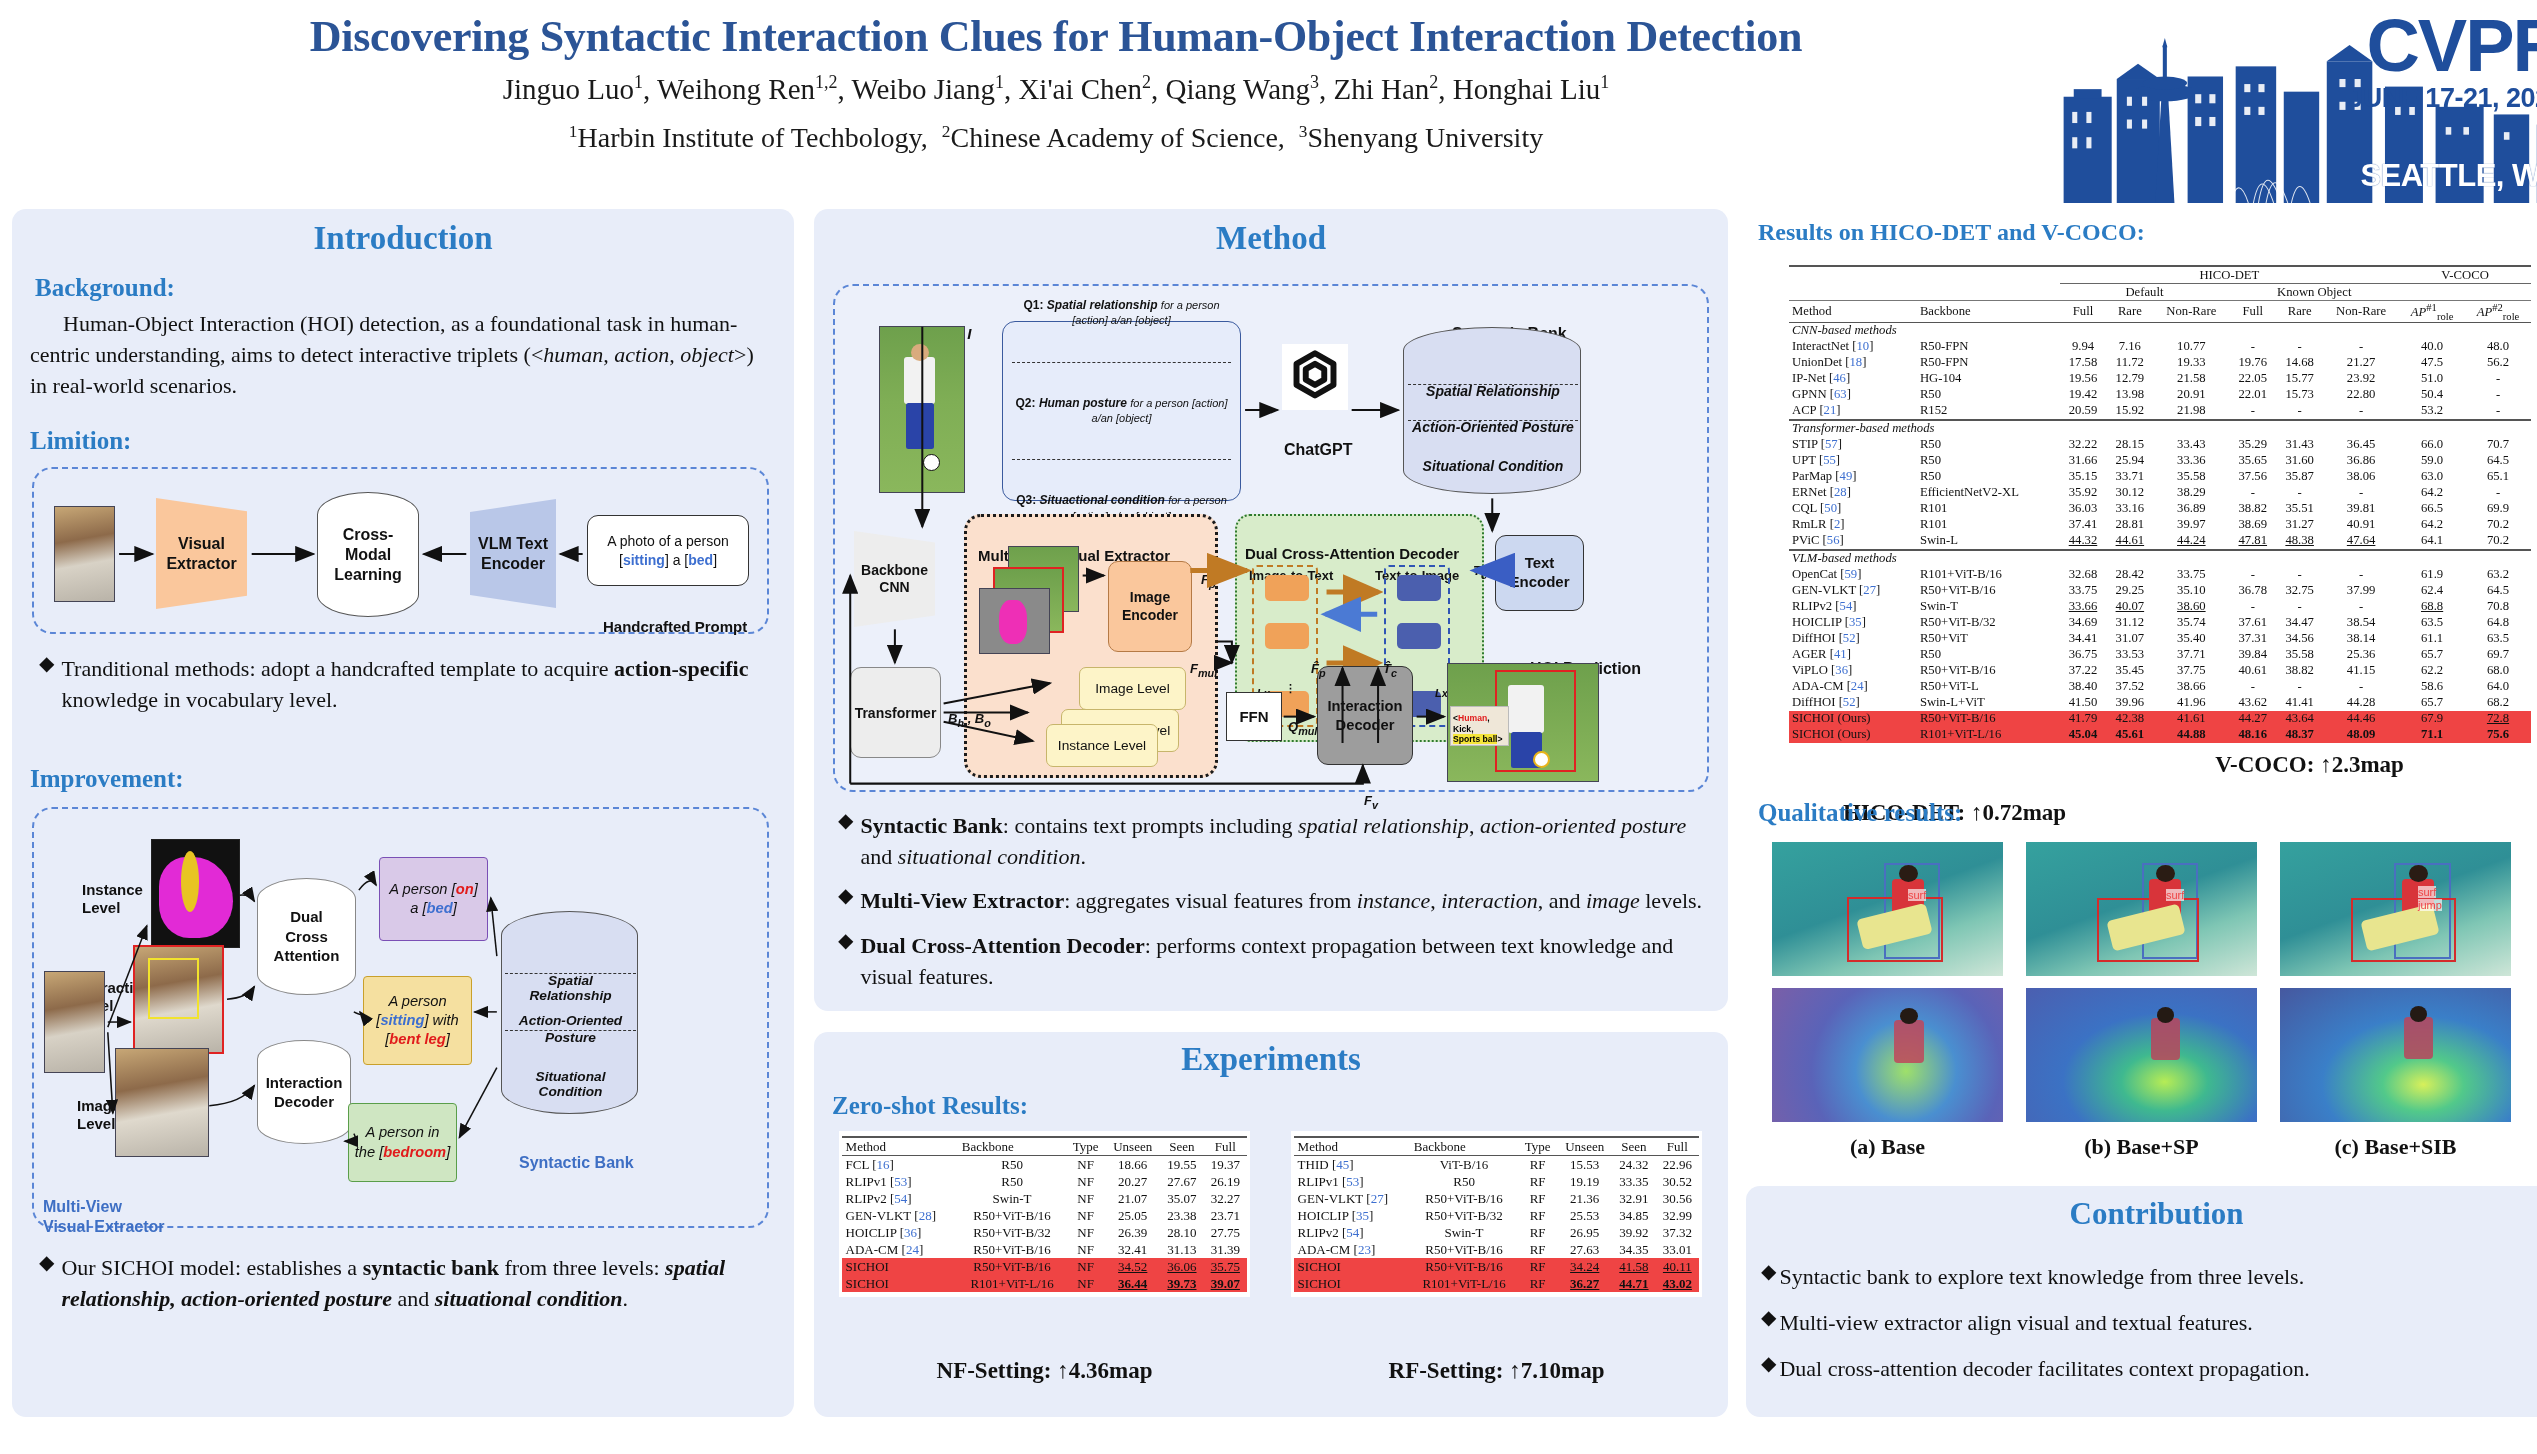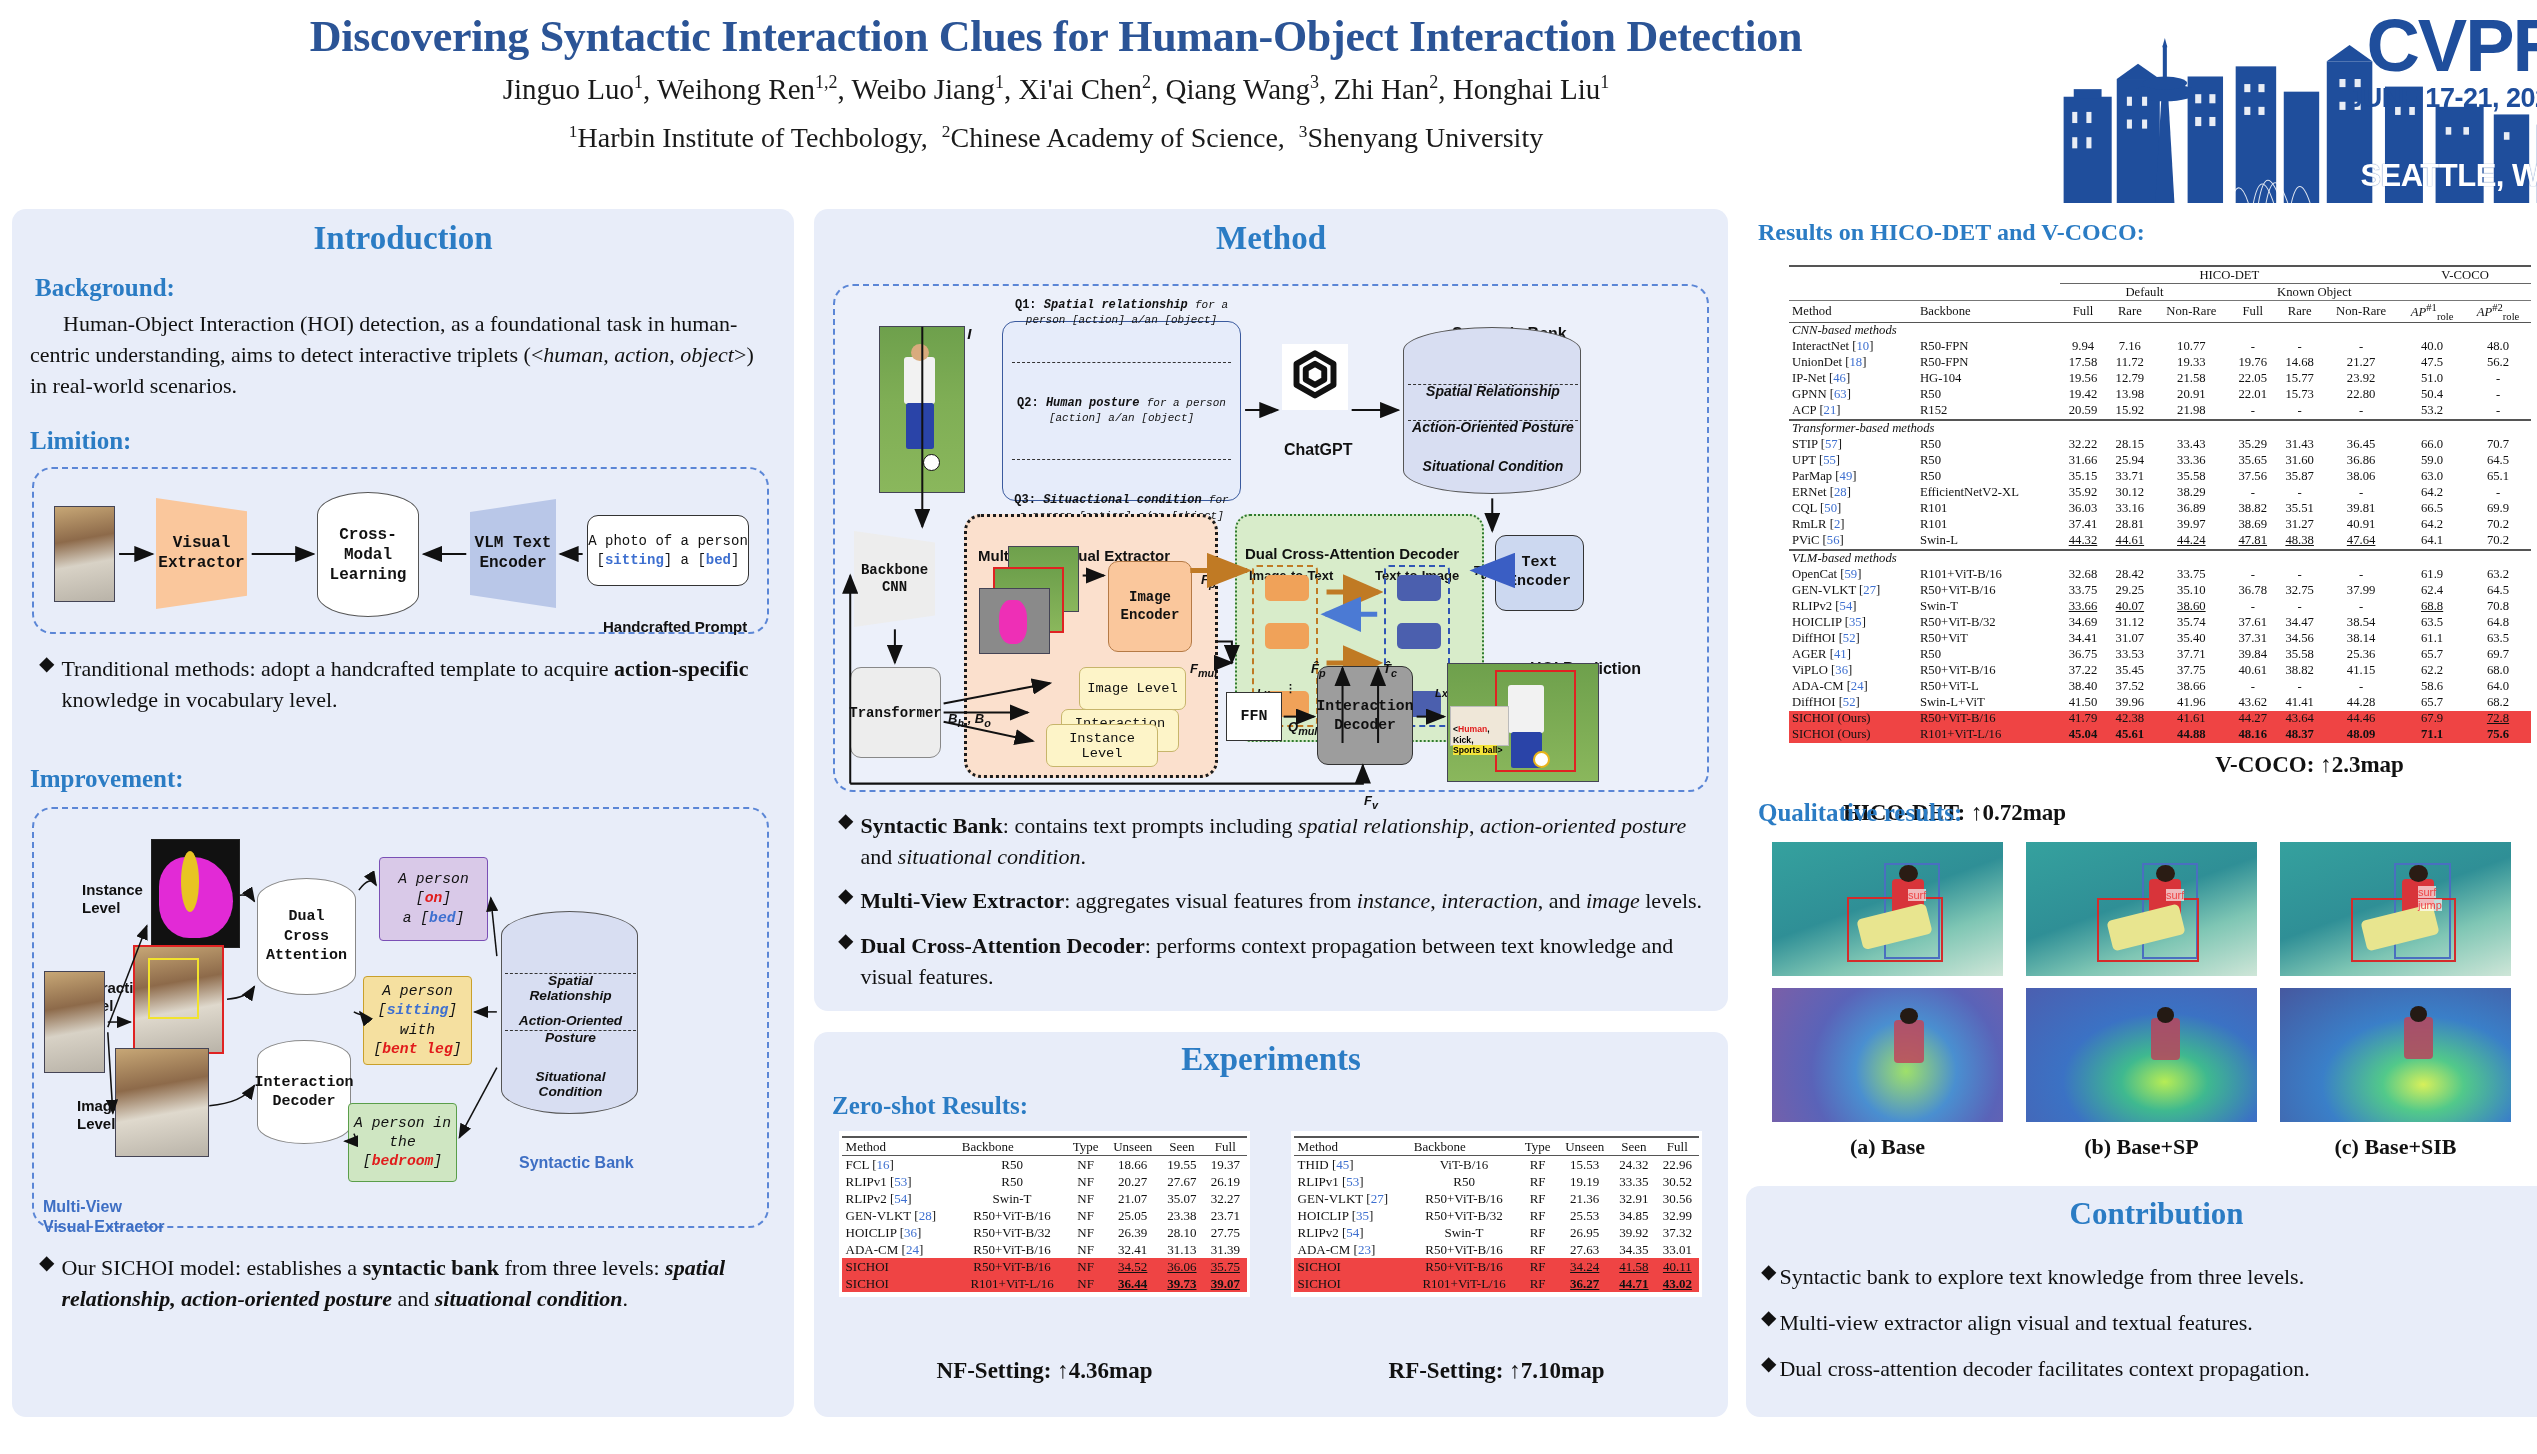--- a/index.html
+++ b/index.html
@@ -33,21 +33,21 @@
   .panel { background:#e8edf9; border-radius:14px; }
   .panel-title { text-align:center; font-size:33px; font-weight:bold; color:#2b7cc4; }
   .sub-head { font-size:25px; font-weight:bold; color:#2b7cc4; }
   .body-text { font-size:22px; color:#111; line-height:1.42; }
   .bullet-row { display:flex; gap:7px; font-size:22px; color:#111; line-height:1.42; }
   .dia { font-size:20px; line-height:1; }
   .dashbox { border:2.5px dashed #5b86d6; border-radius:20px; }
   .dotbox  { border:3px dotted #1b1b1b; border-radius:17px; }
 
   
-  .node { position:absolute; font-family:Liberation Mono, monospace; font-weight:bold;
+  .node { position:absolute; font-family:Liberation Sans, sans-serif; font-weight:bold;
           display:flex; align-items:center; justify-content:center; text-align:center;
           color:#111; border:1.5px solid #333;gap:28px; }
   .trap-l { clip-path: polygon(0 0,100% 12%,100% 88%,0 100%); }
   .trap-r { clip-path: polygon(0 12%,100% 0,100% 100%,0 88%); }
   .pill { border-radius:50%/18%; }
   .ph { position:absolute; background:#8fa3b8; border:1px solid #445; }
   .lbl { position:absolute; font-family:"Liberation Sans", sans-serif; font-weight:bold; color:#111;margin-top:24px; }
   .lbl-blue { color:#3e6fc4; }
   svg.lines { position:absolute; left:0; top:0; overflow:visible; }
 
@@ -412,21 +412,21 @@
                   border-radius:11px; font-size:14.7px; line-height:1.25;">
           <span>Interaction<br>Decoder</span>
         </div>
 
       <div class="lbl" style="left:695px; top:350px; font-size:16px;">HOI Prediction</div>
       <div class="ph" style="left:612px; top:377px; width:152px; height:119px; background:linear-gradient(180deg,#6ea04c,#8ab75c);">
         <div style="position:absolute; left:47px; top:6px; width:81px; height:102px; border:2.5px solid #e02222;"></div>
         <div style="position:absolute; left:60px; top:21px; width:36px; height:48px; background:#f2f2f2; border-radius:3px;"></div>
         <div style="position:absolute; left:63px; top:68px; width:31px; height:36px; background:#2a44a8; border-radius:2.5px;"></div>
         <div style="position:absolute; left:85px; top:87px; width:17px; height:17px; background:#fff; border:2px solid #e8b419; border-radius:50%;"></div>
-        <div style="position:absolute; left:2px; top:42px; width:59px; height:40px; background:#efe7d8; border:0.5px solid #bbb; font-size:8.6px; font-family:'Liberation Sans',sans-serif; font-weight:bold; padding:17px 2px; line-height:1.25;">
+        <div style="position:absolute; left:2px; top:42px; width:59px; height:40px; background:#efe7d8; border:0.5px solid #bbb; font-size:8.6px; font-family:'Liberation Sans',sans-serif; font-weight:bold; padding:6px 2px; line-height:1.25;">
           &lt;<span style="color:#e11b1b">Human</span>, Kick,<br><span style="background:#f5e53a">Sports ball</span>&gt;</div>
       </div>
 
       <div class="lbl" style="left:366px; top:262px; font-size:13px; font-style:italic;">F<sub>p</sub></div>
       <div class="lbl" style="left:355px; top:351px; font-size:13px; font-style:italic;">F<sub>mul</sub></div>
       <div class="lbl" style="left:638px; top:253px; font-size:13px; font-style:italic;">T<sub>c</sub></div>
       <div class="lbl" style="left:476px; top:351px; font-size:13px; font-style:italic;">F̂<sub>p</sub></div>
       <div class="lbl" style="left:548px; top:351px; font-size:13px; font-style:italic;">T̂<sub>c</sub></div>
       <div class="lbl" style="left:453px; top:409px; font-size:13px; font-style:italic;">Q<sub>mul</sub></div>
       <div class="lbl" style="left:529px; top:483px; font-size:13px; font-style:italic;">F<sub>v</sub></div>

